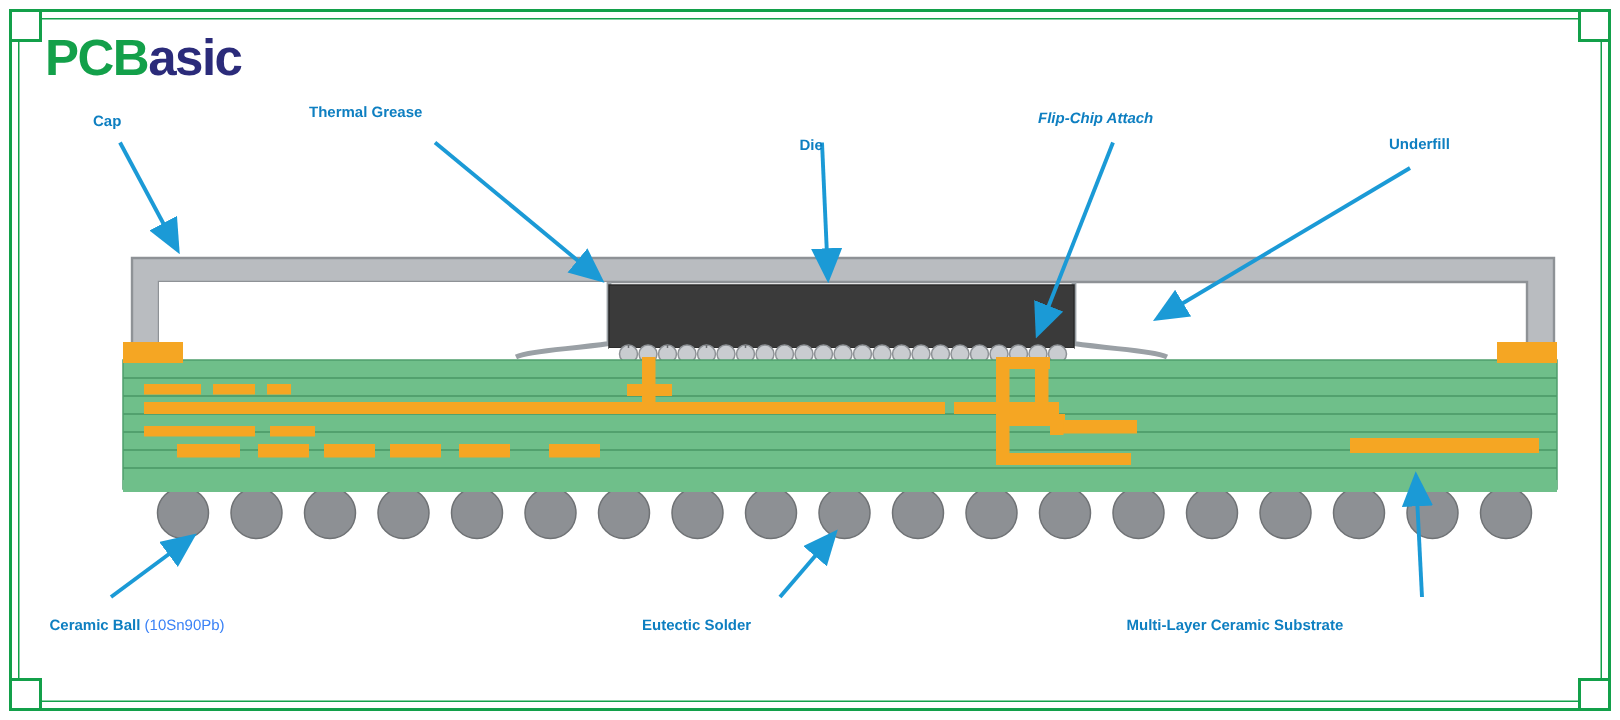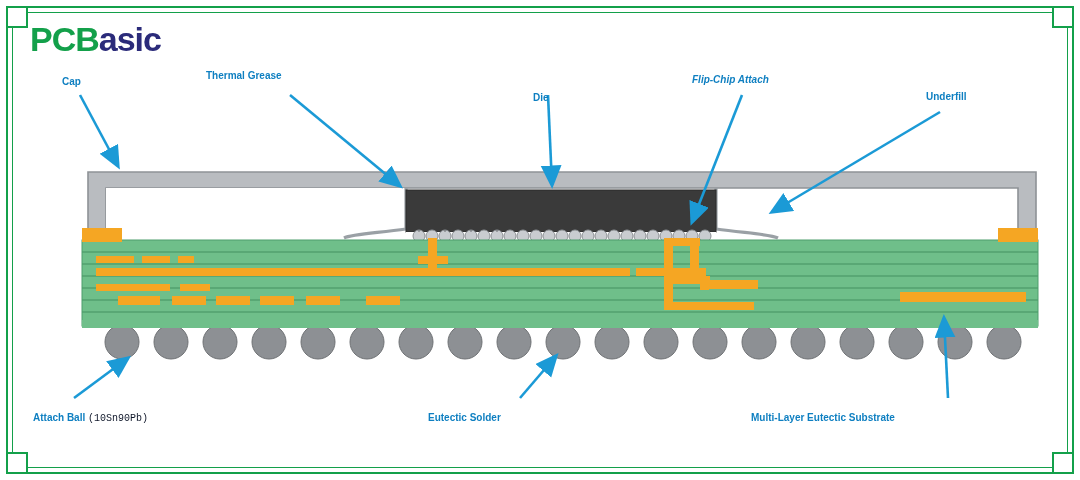--- a/index.html
+++ b/index.html
@@ -37,21 +37,21 @@
   .logo .asic{color:#2b2b7a;}
 
   
   .lbl{
     position:absolute;
     color:#0e7fc1;
     font-size:10px;
     font-weight:bold;
     white-space:nowrap;
   }
-  .lbl .light{font-weight:normal;color:#0f172a;font-family:Liberation Mono, monospace;}
+  .lbl .light{font-weight:normal;color:#3b82f6;}
 
   
   svg#art{position:absolute;left:0;top:0;width:1080px;height:480px;}
 </style>
 </head>
 <body>
 
 <div id="stage">
 
   <div class="frame-outer"></div>
@@ -202,17 +202,17 @@
       <line x1="948" y1="398" x2="944" y2="318"></line>
     </g>
   </svg>
 
   <div class="lbl" style="left:62px;top:76px;">Cap</div>
   <div class="lbl" style="left:206px;top:70px;">Thermal Grease</div>
   <div class="lbl" style="left:533px;top:92px;">Die</div>
   <div class="lbl" style="left:692px;top:74px;font-style:italic;">Flip-Chip Attach</div>
   <div class="lbl" style="left:926px;top:91px;text-align:right;">Underfill</div>
 
-  <div class="lbl" style="left:33px;top:412px;"><span>Attach Ball </span><span class="light">(10Sn90Pb)</span></div>
+  <div class="lbl" style="left:33px;top:412px;"><span>Ceramic Ball </span><span class="light">(10Sn90Pb)</span></div>
   <div class="lbl" style="left:428px;top:412px;">Eutectic Solder</div>
-  <div class="lbl" style="left:751px;top:412px;">Multi-Layer Eutectic Substrate</div>
+  <div class="lbl" style="left:751px;top:412px;">Multi-Layer Ceramic Substrate</div>
 
 </div>
 
 </body></html>

